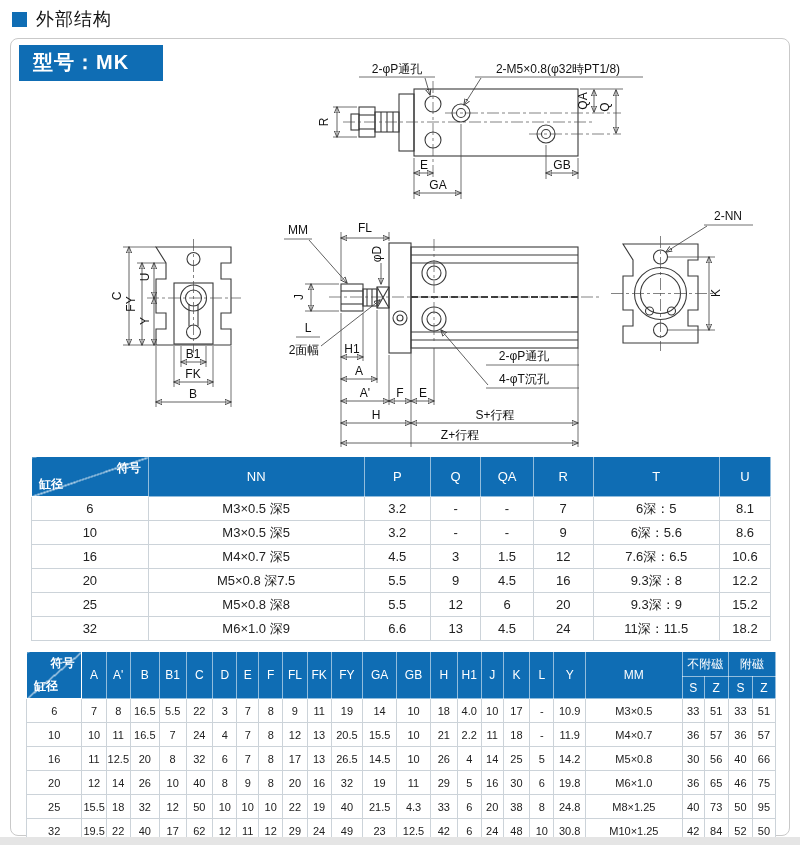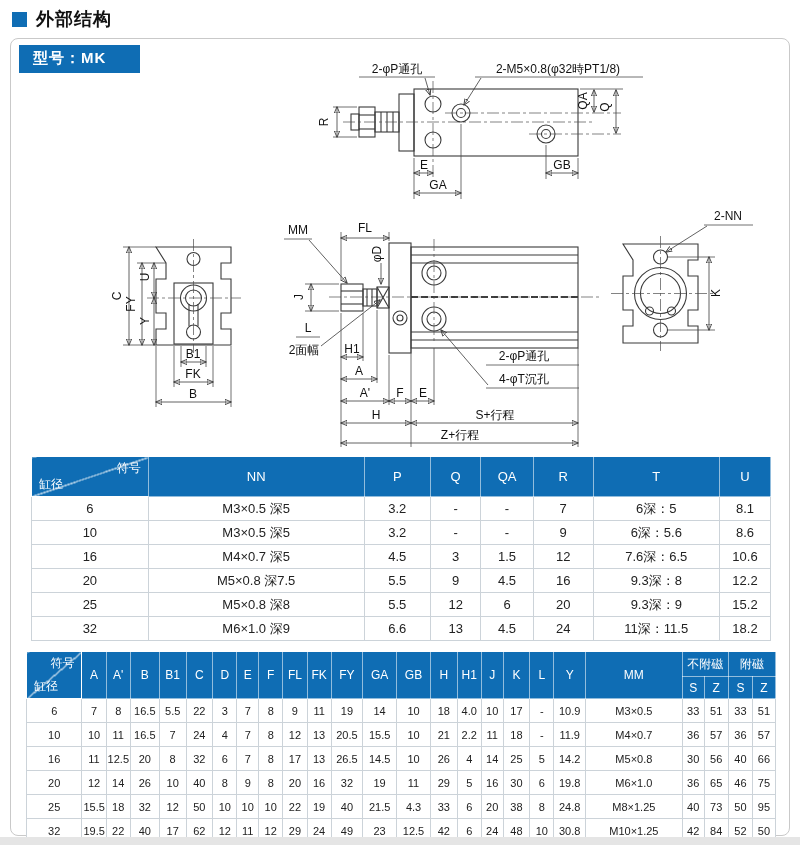--- a/index.html
+++ b/index.html
@@ -3,31 +3,31 @@
 <meta charset="utf-8">
 <style>
   :root { --accent:#0f6db4; --line:#3a3a3a; }
   html,body { margin:0; padding:0; }
   body {
     width:800px; height:845px; position:relative; background:#ffffff;
     font-family:"Liberation Sans", sans-serif; overflow:hidden;
   }
   .page-title { position:absolute; left:12px; top:7px; display:flex; align-items:center; gap:9px; }
   .title-square { width:15px; height:15px; background:var(--accent); }
-  .title-text { font-size:18px; font-weight:bold; color:#111; letter-spacing:1px; }
+  .title-text { font-size:18px; font-weight:normal; color:#111; letter-spacing:1px; }
 
   .panel {
     position:absolute; left:10px; top:38px; width:778px; height:796px;
     background:#fff; border:1px solid #c9c9c9; border-radius:8px;
   }
   .bottom-strip { position:absolute; left:0; top:837px; width:800px; height:8px; background:#e5e5e5; }
 
   .model-badge {
     position:absolute; left:8px; top:6px; background:var(--accent); color:#fff;
-    font-size:15px; font-weight:bold; padding:4px 34px 5px 14px; letter-spacing:1px;
+    font-size:20px; font-weight:bold; padding:4px 34px 5px 14px; letter-spacing:1px;
   }
 
   
   .drawing { position:absolute; left:0; top:10px; }
   #dwg line, #dwg path, #dwg rect, #dwg circle { stroke:var(--line); fill:none; stroke-width:1.1; }
   #dwg .thin  { stroke-width:.8; stroke:#4d4d4d; }
   #dwg .cl    { stroke-width:.7; stroke:#4d4d4d; stroke-dasharray:12 3 3 3; }
   #dwg .dim   { stroke-width:.8; stroke:#3a3a3a; marker-start:url(#arr); marker-end:url(#arr); }
   #dwg .lead  { stroke-width:.8; stroke:#3a3a3a; marker-end:url(#arr); }
   #dwg .rodline { stroke-width:2.2; stroke-dasharray:7 3; }
@@ -49,20 +49,21 @@
   .t2 tr.h2 th { height:19px; }
   .t2 td { height:21px; font-size:11px; }
 
   th.diag {
     position:relative;
     background-image:linear-gradient(to bottom right,
       transparent calc(50% - .75px),
       rgba(255,255,255,.65) calc(50% - .75px),
       rgba(255,255,255,.65) calc(50% + .75px),
       transparent calc(50% + .75px));
+    font-weight:bold;
   }
   th.diag .ct { position:absolute; top:3px;  right:7px; font-size:12px; }
   th.diag .cb { position:absolute; bottom:3px; left:7px; font-size:12px; }
 </style>
 </head>
 <body>
 
 <div class="page-title">
   <span class="title-square"></span>
   <span class="title-text">外部结构</span>

